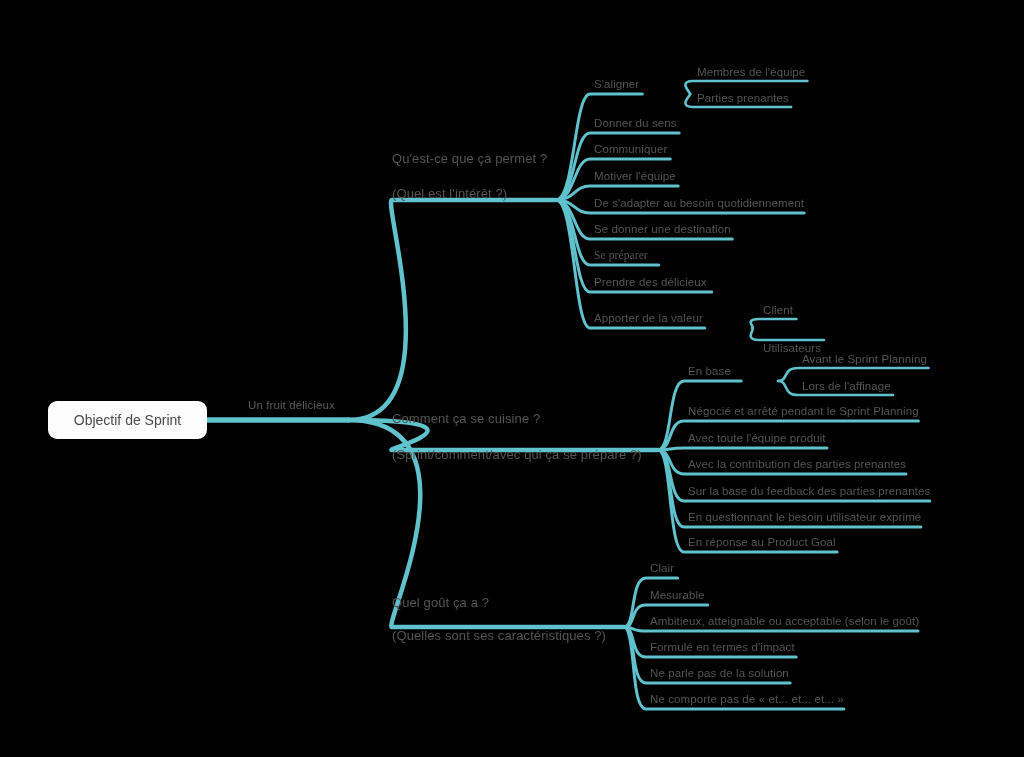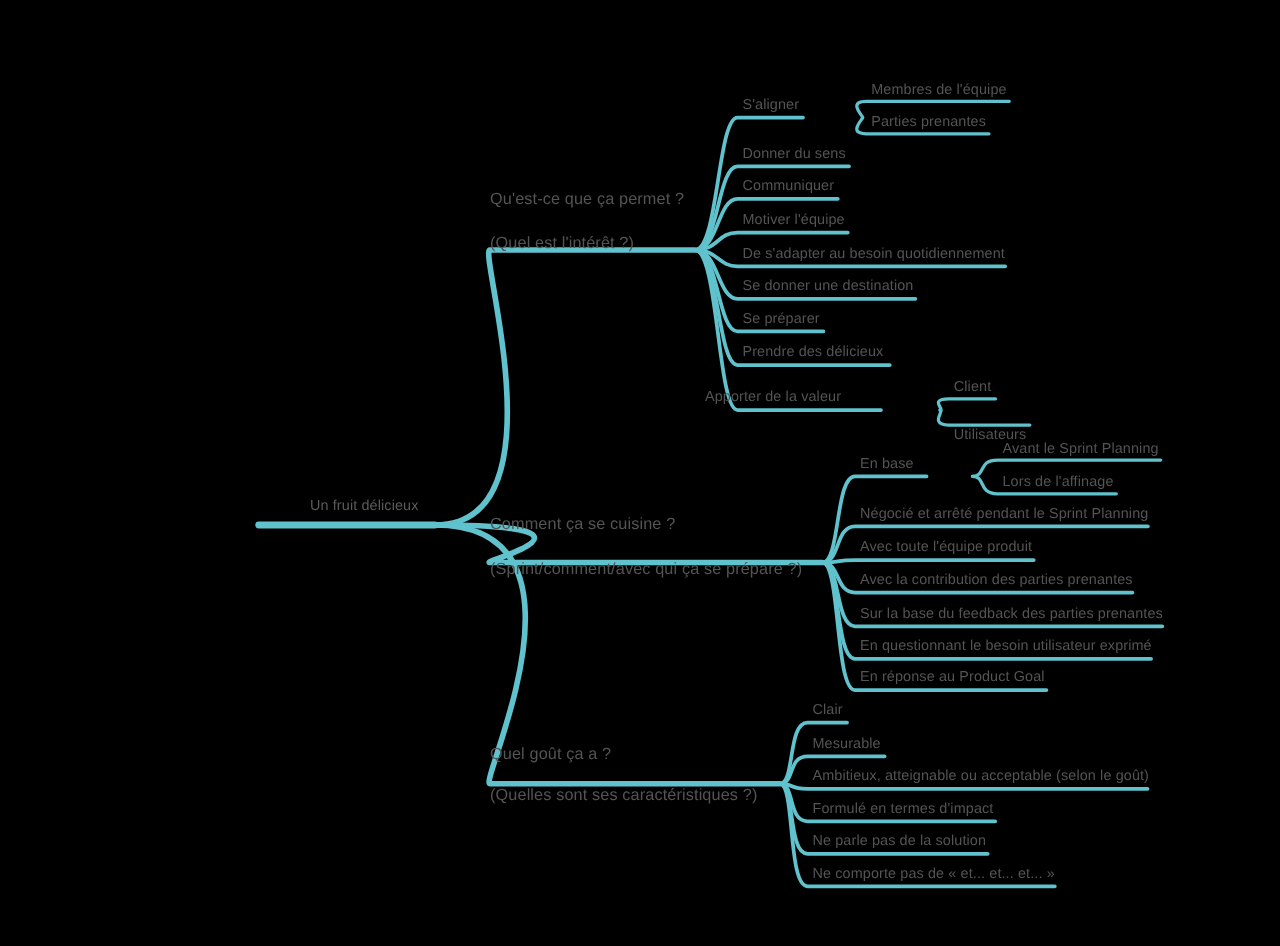--- a/index.html
+++ b/index.html
@@ -90,36 +90,39 @@
       <path d="M 658 450 C 672.3 450, 668 552, 684 552 L 837.125 552" stroke="#5fc2cd" stroke-width="3" fill="none" stroke-linecap="round" stroke-linejoin="round"></path>
       <path d="M 348 420 C 486 420, 382 627, 392 627 L 624 627" stroke="#5fc2cd" stroke-width="4.5" fill="none" stroke-linecap="round" stroke-linejoin="round"></path>
       <path d="M 624 627 C 636.1 627, 630 578, 646 578 L 677.640625 578" stroke="#5fc2cd" stroke-width="3" fill="none" stroke-linecap="round" stroke-linejoin="round"></path>
       <path d="M 624 627 C 636.1 627, 630 605, 646 605 L 707.703125 605" stroke="#5fc2cd" stroke-width="3" fill="none" stroke-linecap="round" stroke-linejoin="round"></path>
       <path d="M 624 627 C 636.1 627, 630 631, 646 631 L 918.03125 631" stroke="#5fc2cd" stroke-width="3" fill="none" stroke-linecap="round" stroke-linejoin="round"></path>
       <path d="M 624 627 C 636.1 627, 630 657, 646 657 L 796.171875 657" stroke="#5fc2cd" stroke-width="3" fill="none" stroke-linecap="round" stroke-linejoin="round"></path>
       <path d="M 624 627 C 636.1 627, 630 683, 646 683 L 790.171875 683" stroke="#5fc2cd" stroke-width="3" fill="none" stroke-linecap="round" stroke-linejoin="round"></path>
       <path d="M 624 627 C 636.1 627, 630 709, 646 709 L 843.859375 709" stroke="#5fc2cd" stroke-width="3" fill="none" stroke-linecap="round" stroke-linejoin="round"></path>
     </svg>
 
+  <div id="root-node">
+    <span class="root-text">Objectif de Sprint</span>
+  </div>
 
   <div id="labels">
       <div class="node-label edge-label" style="left: 248px; top: 398px;">Un fruit délicieux</div>
       <div class="node-label branch" style="left: 392px; top: 152px;">Qu'est-ce que ça permet ?</div>
       <div class="node-label branch" style="left: 392px; top: 187px;">(Quel est l'intérêt ?)</div>
       <div class="node-label " style="left: 594px; top: 77px;">S'aligner</div>
       <div class="node-label " style="left: 697px; top: 65px;">Membres de l'équipe</div>
       <div class="node-label " style="left: 697px; top: 91px;">Parties prenantes</div>
       <div class="node-label " style="left: 594px; top: 116px;">Donner du sens</div>
       <div class="node-label " style="left: 594px; top: 142px;">Communiquer</div>
       <div class="node-label " style="left: 594px; top: 169px;">Motiver l'équipe</div>
       <div class="node-label " style="left: 594px; top: 196px;">De s'adapter au besoin quotidiennement</div>
       <div class="node-label " style="left: 594px; top: 222px;">Se donner une destination</div>
-      <div class="node-label " style="left: 594px; top: 248px;">Se préparer</div>
+      <div class="node-label " style="left: 594px; top: 248px; font-family: Liberation Serif, serif;">Se préparer</div>
       <div class="node-label " style="left: 594px; top: 275px;">Prendre des délicieux</div>
-      <div class="node-label " style="left: 564px; top: 311px;">Apporter de la valeur</div>
+      <div class="node-label " style="left: 594px; top: 311px;">Apporter de la valeur</div>
       <div class="node-label " style="left: 763px; top: 303px;">Client</div>
       <div class="node-label " style="left: 763px; top: 324px; margin-top: 17px;">Utilisateurs</div>
       <div class="node-label branch" style="left: 392px; top: 412px;">Comment ça se cuisine ?</div>
       <div class="node-label branch" style="left: 392px; top: 448px;">(Sprint/comment/avec qui ça se prépare ?)</div>
       <div class="node-label " style="left: 688px; top: 364px;">En base</div>
       <div class="node-label " style="left: 802px; top: 352px;">Avant le Sprint Planning</div>
       <div class="node-label " style="left: 802px; top: 379px;">Lors de l'affinage</div>
       <div class="node-label " style="left: 688px; top: 404px;">Négocié et arrêté pendant le Sprint Planning</div>
       <div class="node-label " style="left: 688px; top: 431px;">Avec toute l'équipe produit</div>
       <div class="node-label " style="left: 688px; top: 457px;">Avec la contribution des parties prenantes</div>

